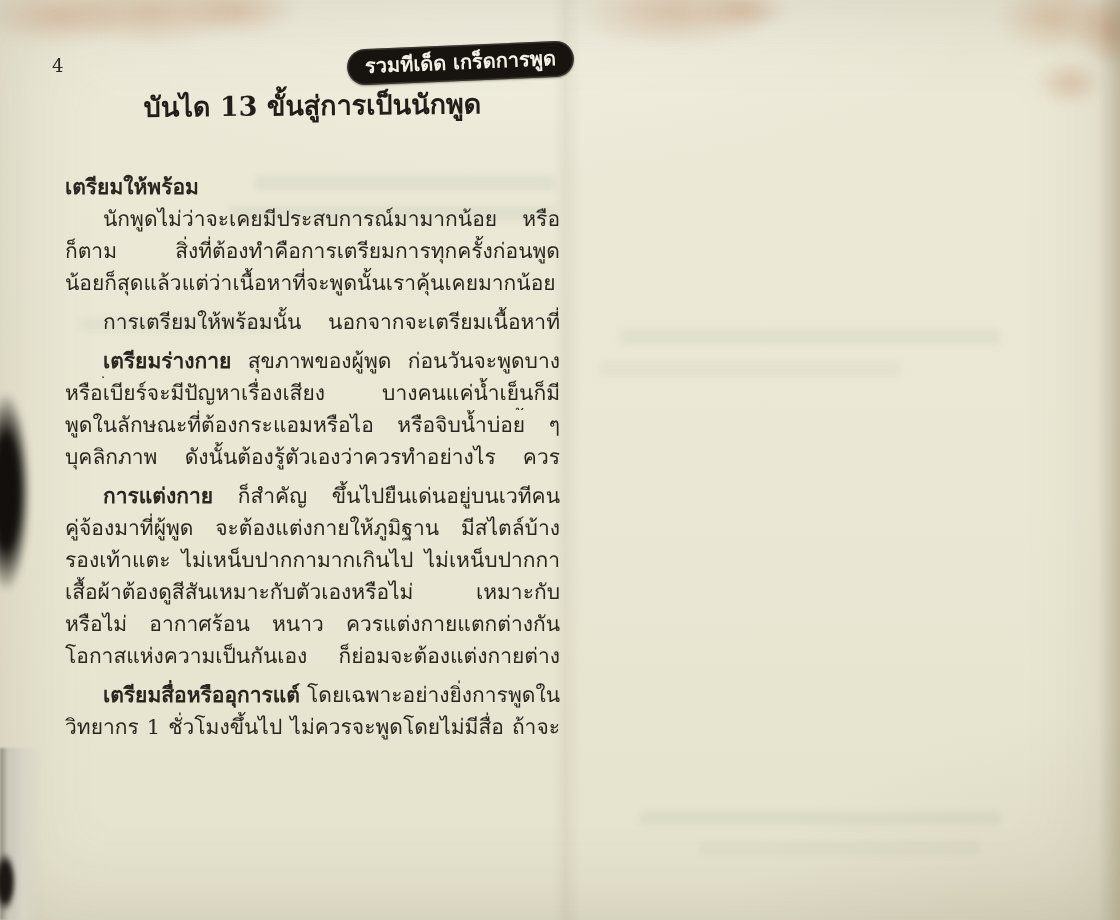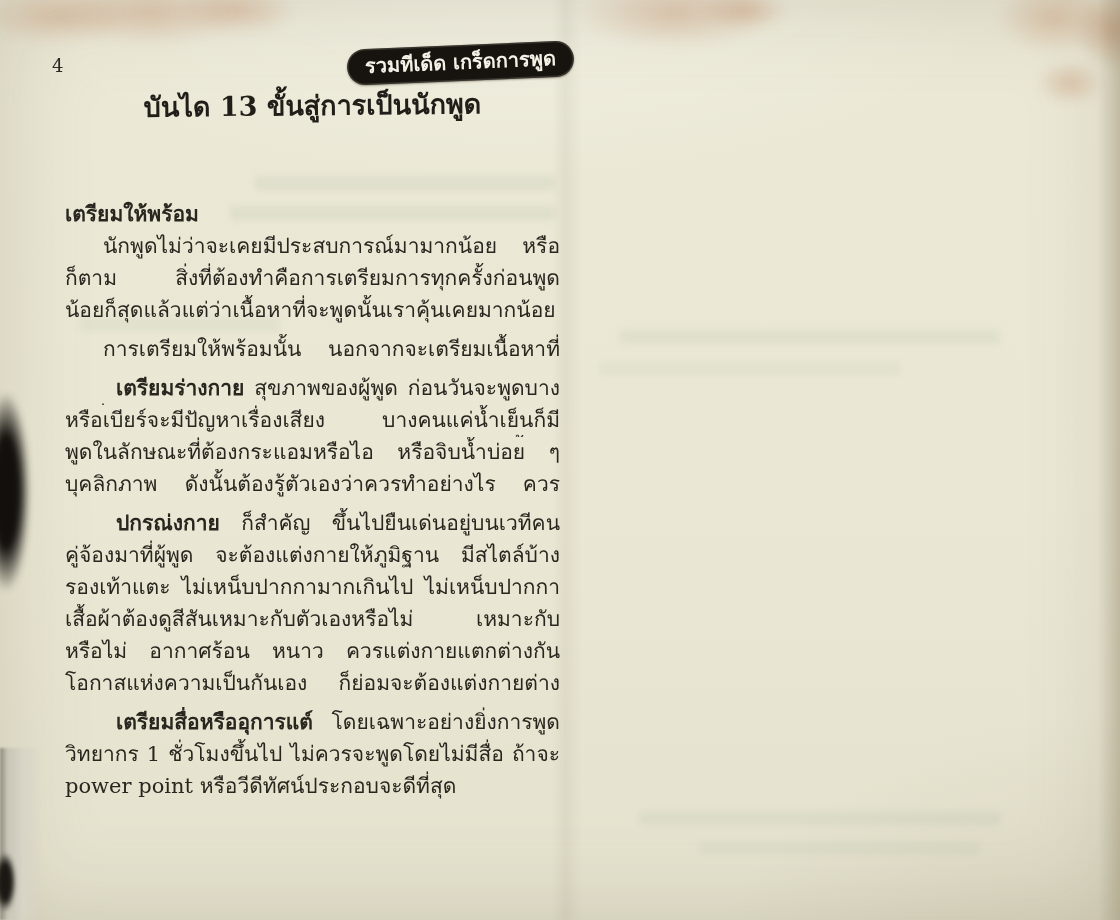--- a/index.html
+++ b/index.html
@@ -32,22 +32,22 @@
     text-align:center;font-size:27px;font-weight:bold;color:#211e19;
     transform:rotate(-0.6deg);}
   
   .lines{position:absolute;color:#29261f;}
   .lines-left{left:65px;top:172px;width:495px;}
   .line{height:32px;font-size:21px;line-height:30px;white-space:nowrap;
     text-align:justify;text-align-last:justify;white-space:normal;overflow:hidden;}
   .line.last{text-align-last:auto;}
   .line.gap{margin-top:7px;}
   .line.indent{text-indent:38px;}
-  .line.bold{font-weight:bold;margin-top:27px;}
-  .line b{font-weight:bold;margin-left:13px;}
+  .line.bold{font-weight:bold;}
+  .line b{font-weight:bold;}
   
   .stain{position:absolute;border-radius:50%;filter:blur(5px);
     background:radial-gradient(closest-side,rgba(187,128,88,0.34),rgba(187,128,88,0));}
   .s1{left:-20px;top:-14px;width:150px;height:60px;}
   .s2{left:55px;top:-20px;width:190px;height:66px;}
   .s3{left:178px;top:-16px;width:120px;height:52px;}
   .s4{left:575px;top:-22px;width:200px;height:70px;}
   .s5{left:700px;top:-10px;width:90px;height:40px;}
   .s6{left:995px;top:-18px;width:120px;height:72px;}
   .s7{left:1075px;top:-10px;width:80px;height:80px;background:radial-gradient(closest-side,rgba(170,110,70,0.45),rgba(170,110,70,0));}
@@ -102,29 +102,28 @@
     <div class="lines lines-left" id="lines-left">
         <div class="line last bold">เตรียมให้พร้อม</div>
         <div class="line indent">นักพูดไม่ว่าจะเคยมีประสบการณ์มามากน้อย หรือนักพูดใหม่</div>
         <div class="line">ก็ตาม สิ่งที่ต้องทำคือการเตรียมการทุกครั้งก่อนพูด เตรียมมากหรือ</div>
         <div class="line last">น้อยก็สุดแล้วแต่ว่าเนื้อหาที่จะพูดนั้นเราคุ้นเคยมากน้อยเพียงใด</div>
         <div class="line gap indent">การเตรียมให้พร้อมนั้น นอกจากจะเตรียมเนื้อหาที่จะพูดแล้ว</div>
         <div class="line gap indent"><b>เตรียมร่างกาย</b> สุขภาพของผู้พูด ก่อนวันจะพูดบางคนดื่มสุรา</div>
         <div class="line">หรือเบียร์จะมีปัญหาเรื่องเสียง บางคนแค่น้ำเย็นก็มีปัญหาแล้ว ขึ้นไป</div>
         <div class="line">พูดในลักษณะที่ต้องกระแอมหรือไอ หรือจิบน้ำบ่อย ๆ ทำให้เสีย</div>
         <div class="line">บุคลิกภาพ ดังนั้นต้องรู้ตัวเองว่าควรทำอย่างไร ควรเตรียมหยูกยาอะไร</div>
-        <div class="line gap indent"><b>ปกรณ่งกาย</b> ก็สำคัญ ขึ้นไปยืนเด่นอยู่บนเวทีคนเดียว สายตาทุก</div>
+        <div class="line gap indent"><b>การแต่งกาย</b> ก็สำคัญ ขึ้นไปยืนเด่นอยู่บนเวทีคนเดียว สายตาทุก</div>
         <div class="line">คู่จ้องมาที่ผู้พูด จะต้องแต่งกายให้ภูมิฐาน มีสไตล์บ้าง เช่นไม่สวม</div>
         <div class="line">รองเท้าแตะ ไม่เหน็บปากกามากเกินไป ไม่เหน็บปากกาด้ามละ 2-3 บาท</div>
         <div class="line">เสื้อผ้าต้องดูสีสันเหมาะกับตัวเองหรือไม่ เหมาะกับอากาศและโอกาส</div>
         <div class="line">หรือไม่ อากาศร้อน หนาว ควรแต่งกายแตกต่างกัน โอกาส พิธีการ</div>
         <div class="line last">โอกาสแห่งความเป็นกันเอง ก็ย่อมจะต้องแต่งกายต่างกัน</div>
         <div class="line gap indent"><b>เตรียมสื่อหรืออุการแต์</b> โดยเฉพาะอย่างยิ่งการพูดในฐานะ</div>
         <div class="line">วิทยากร 1 ชั่วโมงขึ้นไป ไม่ควรจะพูดโดยไม่มีสื่อ ถ้าจะให้ดีต้องมี</div>
-        <div class="line last">power point หรือวีดีทัศน์ประกอบจะดีที่สุด</div>
       </div>
   </div>
 
   <div class="page page-right">
     
     
     
   </div>
 
   <div class="dark-blob"></div>

